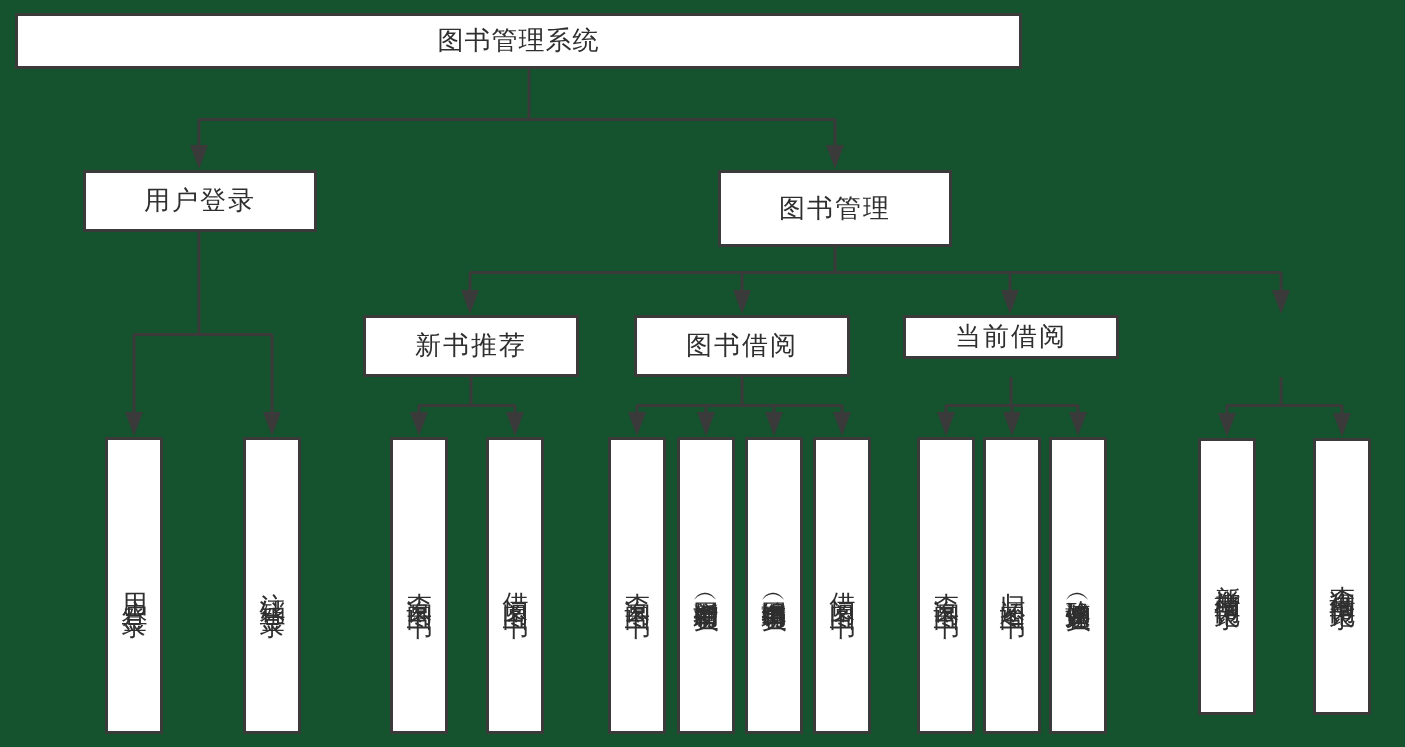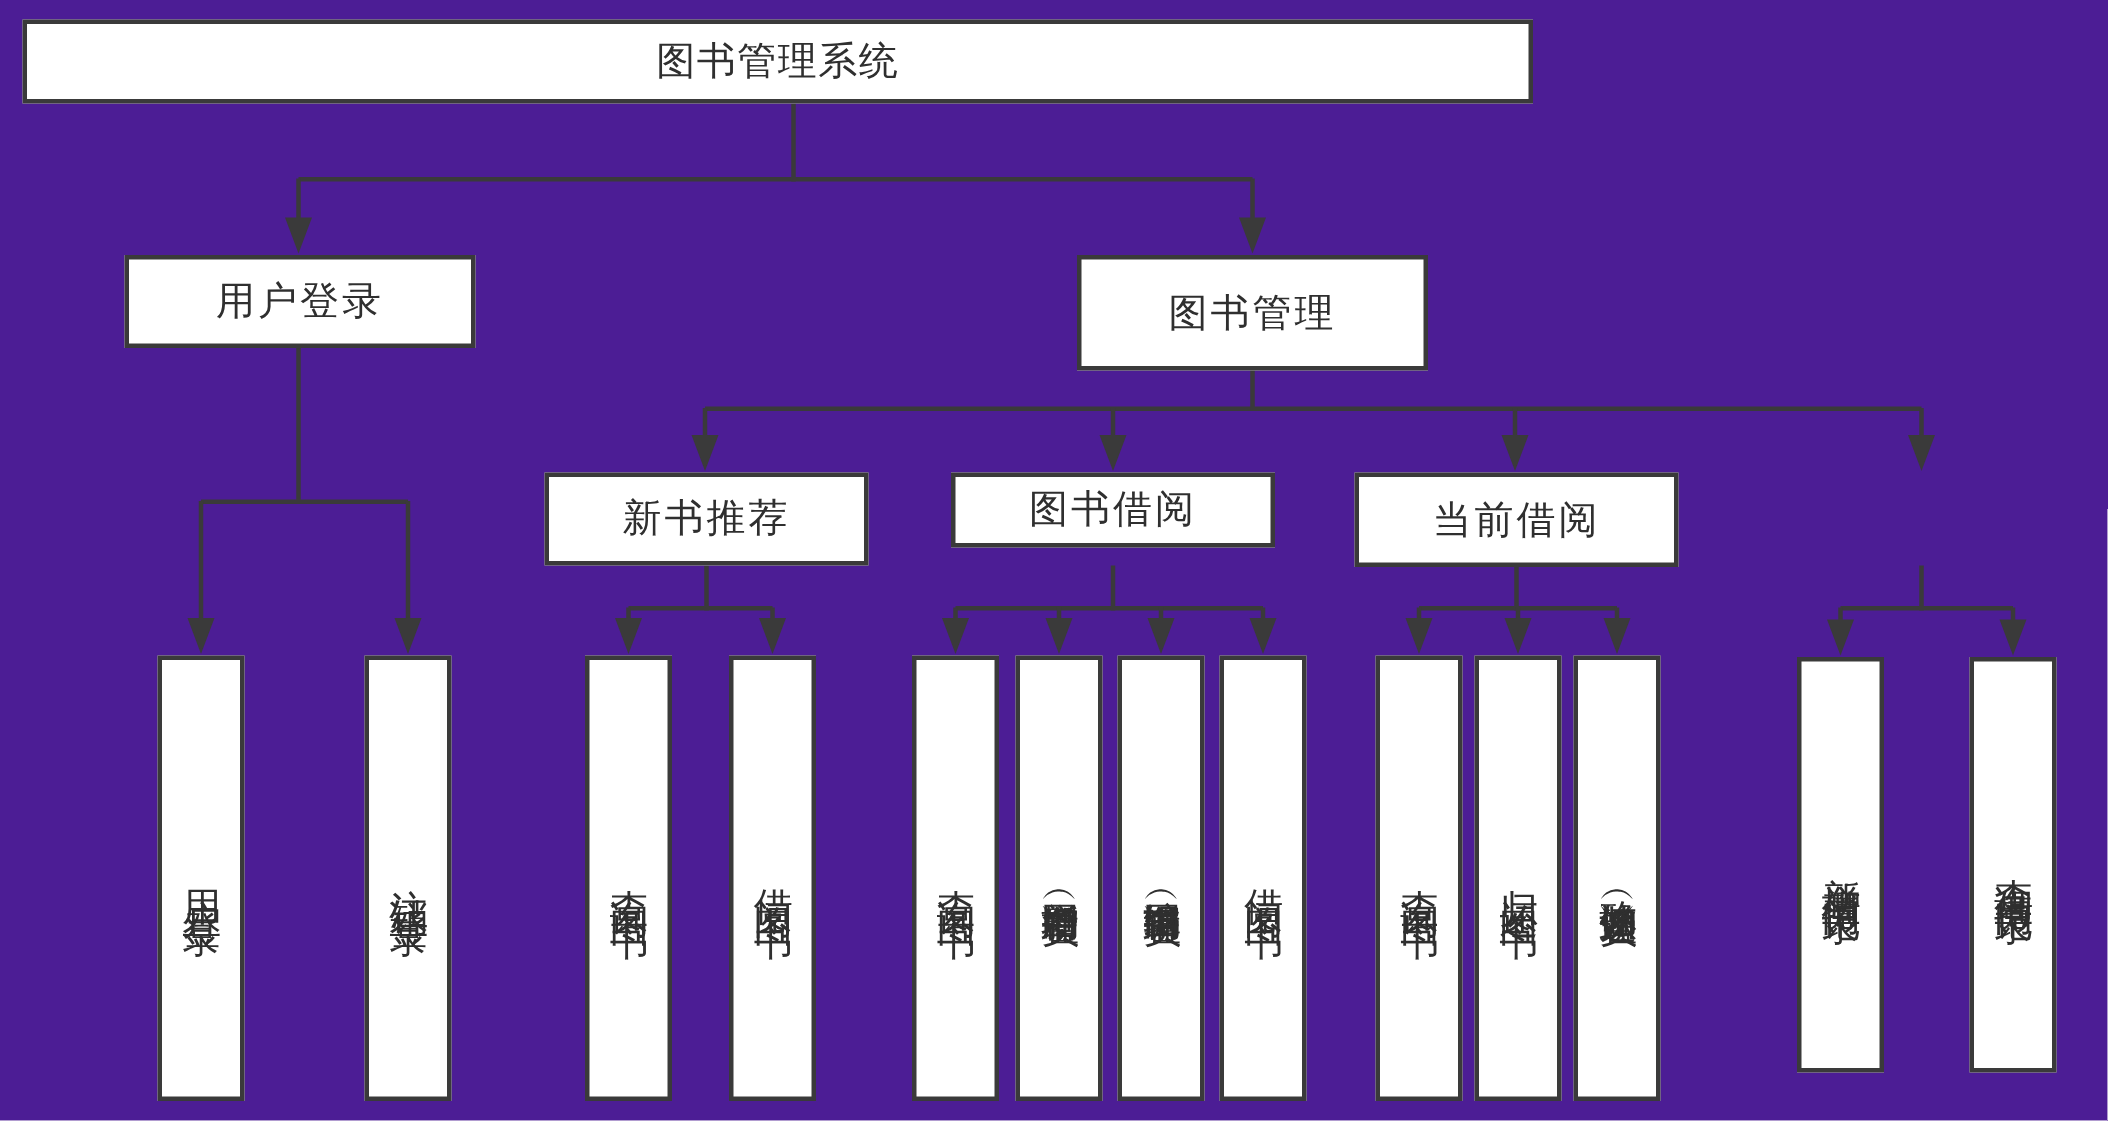--- a/index.html
+++ b/index.html
@@ -4,21 +4,21 @@
 <style>
   html, body {
     margin: 0;
     padding: 0;
     background: #ffffff;
   }
   .canvas {
     position: relative;
     width: 1405px;
     height: 747px;
-    background: #4c1d95;
+    background: #14532d;
     overflow: hidden;
     font-family: "Liberation Sans", "DejaVu Sans", sans-serif;
     color: #2f2f2f;
   }
   svg.wires {
     position: absolute;
     left: 0; top: 0;
     width: 1405px; height: 747px;
   }
   .node {
@@ -132,22 +132,22 @@
       <polygon points="1333,413 1351,413 1342,437"></polygon>
     </g>
   </svg>
 
   <div class="node h root-label" style="left:15px; top:13px; width:1007px; height:56px;">图书管理系统</div>
 
   <div class="node h" style="left:83px; top:170px; width:234px; height:62px;">用户登录</div>
   <div class="node h" style="left:718px; top:170px; width:234px; height:77px;">图书管理</div>
 
   <div class="node h" style="left:363px; top:315px; width:216px; height:62px;">新书推荐</div>
-  <div class="node h" style="left:634px; top:315px; width:216px; height:50px;">图书借阅</div>
-  <div class="node h" style="left:903px; top:315px; width:216px; height:63px;">当前借阅</div>
+  <div class="node h" style="left:634px; top:315px; width:216px; height:62px;">图书借阅</div>
+  <div class="node h" style="left:903px; top:315px; width:216px; height:44px;">当前借阅</div>
 
   <div class="node v" style="left:105px; top:437px; width:58px; height:297px;">用户登录</div>
   <div class="node v" style="left:243px; top:437px; width:58px; height:297px;">注销登录</div>
 
   <div class="node v" style="left:390px; top:437px; width:58px; height:297px;">查询图书</div>
   <div class="node v" style="left:486px; top:437px; width:58px; height:297px;">借阅图书</div>
 
   <div class="node v" style="left:608px; top:437px; width:58px; height:297px;">查询图书</div>
   <div class="node v-tight" style="left:677px; top:437px; width:58px; height:297px;">新增图书（管理员）</div>
   <div class="node v-tight" style="left:745px; top:437px; width:58px; height:297px;">编辑图书（管理员）</div>

